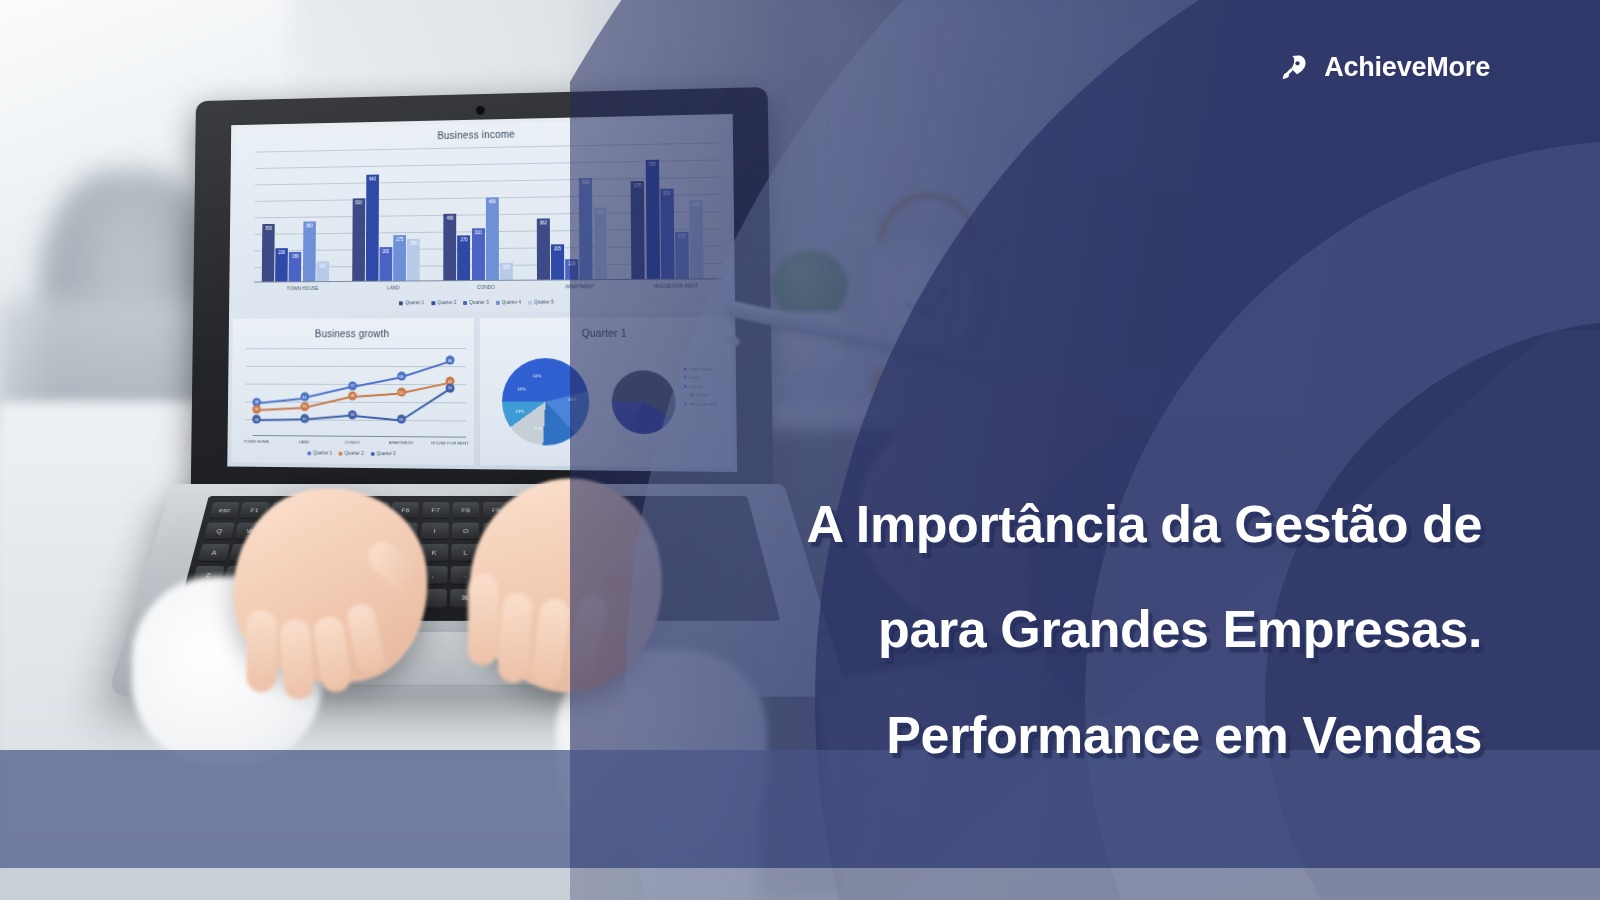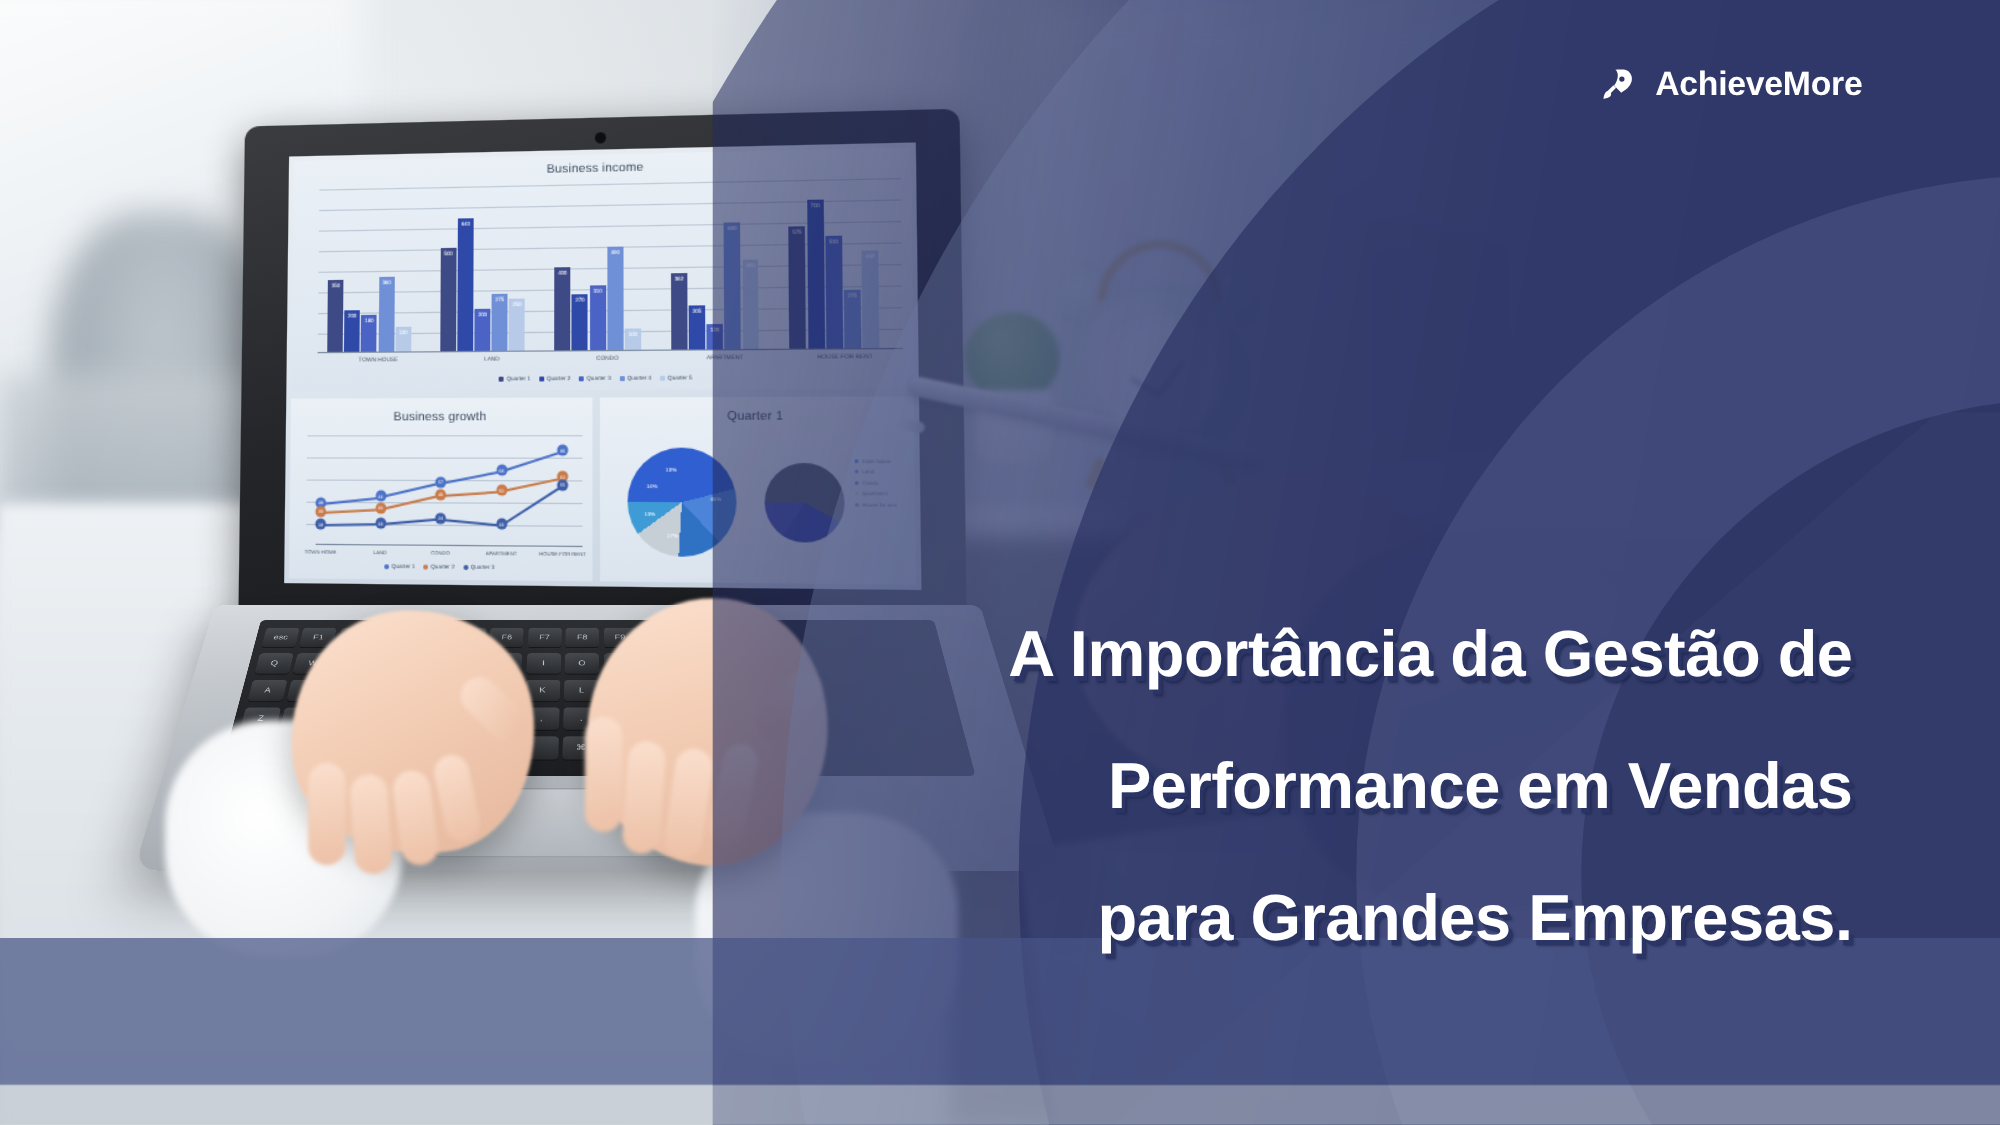--- a/index.html
+++ b/index.html
@@ -569,17 +569,17 @@
         <path d="M10.2 12.1l-4.4 4.4 1.7 1.7 4.4-4.4-1.7-1.7z" fill="#ffffff"></path>
         <path d="M5.4 16.4c-1.3 1.3-1.6 4.4-1.6 4.4s3.1-.3 4.4-1.6c.7-.7.7-1.8 0-2.5-.7-.8-2.1-1-2.8-.3z" fill="#ffffff"></path>
         <circle cx="15.6" cy="8.2" r="1.7" fill="#2b3566"></circle>
       </svg>
     </span>
     <span class="logoText">AchieveMore</span>
   </div>
 
   <div class="headline" style="top:450px;">
     <span class="ln">A Importância da Gestão de</span>
+    <span class="ln">para Grandes Empresas.</span>
     <span class="ln">Performance em Vendas</span>
-    <span class="ln">para Grandes Empresas.</span>
   </div>
 
 </div>
 
 </body></html>

